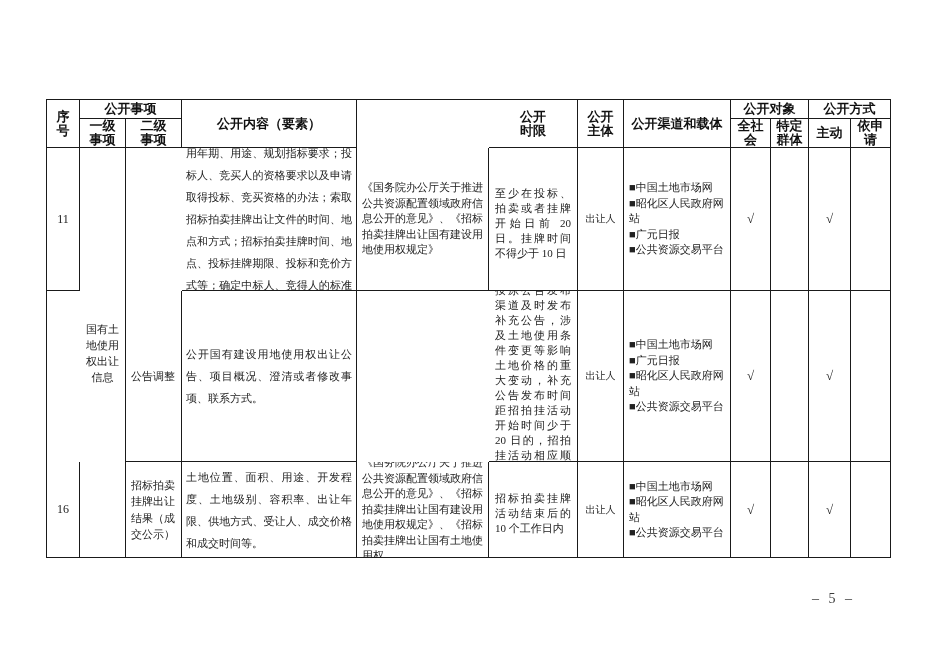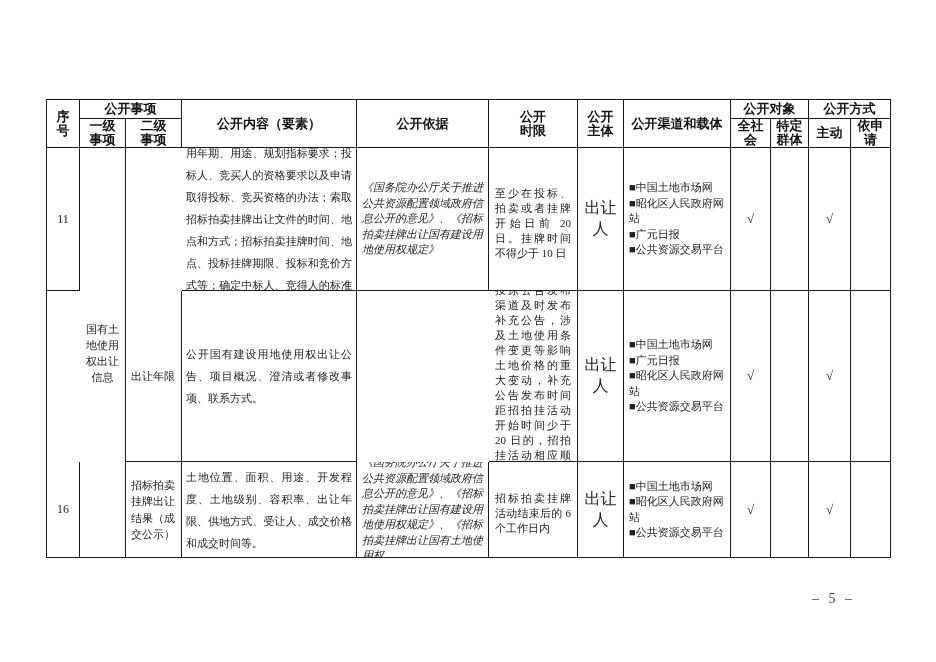--- a/index.html
+++ b/index.html
@@ -23,23 +23,23 @@
   .cell > .in{width:100%;box-sizing:border-box;}
   .hdr{
     font-family:"Liberation Sans","DejaVu Sans",sans-serif;
     font-weight:700;font-size:13px;line-height:14px;text-align:center;
     white-space:pre-line;color:#111111;
   }
   .serial .in{font-size:12px;text-align:center;}
   .lvl1 .in{font-size:11px;line-height:16px;text-align:center;padding:0 4px;}
   .lvl2 .in{font-size:11px;line-height:16.5px;text-align:left;padding:0 5px;}
   .content .in{font-size:11px;line-height:22px;text-align:justify;padding:1px 4px;}
-  .basis .in{font-size:11px;line-height:15.5px;text-align:justify;padding:0 5px;font-style:italic;}
+  .basis .in{font-size:11px;line-height:15.5px;text-align:justify;padding:0 5px;}
   .time .in{font-size:11px;line-height:15px;text-align:justify;padding:0 6px;margin-top:8px;}
-  .subject .in{font-size:16px;text-align:center;}
+  .subject .in{font-size:10px;text-align:center;}
   .channels .in{font-size:11px;line-height:15.5px;text-align:left;padding:0 5px;}
   .chan-item{margin:0;}
   .tick .in{font-size:13px;text-align:center;}
   .pagenum{
     position:absolute;left:812px;top:591px;font-size:14px;color:#3a3a3a;
     letter-spacing:3px;font-family:"Liberation Serif","DejaVu Serif",serif;
   }
 </style>
 </head>
 <body>
@@ -48,21 +48,20 @@
   <div class="tbl">
 
     <div class="cell hdr" style="grid-column:1;grid-row:1 / span 2">序
 号</div>
     <div class="cell hdr" style="grid-column:2 / span 2;grid-row:1">公开事项</div>
     <div class="cell hdr" style="grid-column:2;grid-row:2">一级
 事项</div>
     <div class="cell hdr" style="grid-column:3;grid-row:2">二级
 事项</div>
     <div class="cell hdr" style="grid-column:4;grid-row:1 / span 2">公开内容（要素）</div>
-    <div class="cell hdr" style="grid-column:5;grid-row:1 / span 2">公开依据</div>
     <div class="cell hdr" style="grid-column:6;grid-row:1 / span 2">公开
 时限</div>
     <div class="cell hdr" style="grid-column:7;grid-row:1 / span 2">公开
 主体</div>
     <div class="cell hdr" style="grid-column:8;grid-row:1 / span 2">公开渠道和载体</div>
     <div class="cell hdr" style="grid-column:9 / span 2;grid-row:1">公开对象</div>
     <div class="cell hdr" style="grid-column:9;grid-row:2">全社
 会</div>
     <div class="cell hdr" style="grid-column:10;grid-row:2">特定
 群体</div>
@@ -105,21 +104,21 @@
       <div class="in"></div>
     </div>
     <div class="cell tick" style="grid-column:11;grid-row:3">
       <div class="in">√</div>
     </div>
     <div class="cell tick" style="grid-column:12;grid-row:3">
       <div class="in"></div>
     </div>
 
     <div class="cell lvl2" style="grid-column:3;grid-row:4">
-      <div class="in">出让年限</div>
+      <div class="in">公告调整</div>
     </div>
     <div class="cell content" style="grid-column:4;grid-row:4">
       <div class="in">公开国有建设用地使用权出让公告、项目概况、澄清或者修改事项、联系方式。</div>
     </div>
     <div class="cell time" style="grid-column:6;grid-row:4">
       <div class="in">按原公告发布渠道及时发布补充公告，涉及土地使用条件变更等影响土地价格的重大变动，补充公告发布时间距招拍挂活动开始时间少于 20 日的，招拍挂活动相应顺延</div>
     </div>
     <div class="cell subject" style="grid-column:7;grid-row:4">
       <div class="in">出让人</div>
     </div>
@@ -150,21 +149,21 @@
     <div class="cell lvl2" style="grid-column:3;grid-row:5">
       <div class="in">招标拍卖挂牌出让结果（成交公示）</div>
     </div>
     <div class="cell content" style="grid-column:4;grid-row:5">
       <div class="in">土地位置、面积、用途、开发程度、土地级别、容积率、出让年限、供地方式、受让人、成交价格和成交时间等。</div>
     </div>
     <div class="cell basis" style="grid-column:5;grid-row:5">
       <div class="in">《国务院办公厅关于推进公共资源配置领域政府信息公开的意见》、《招标拍卖挂牌出让国有建设用地使用权规定》、《招标拍卖挂牌出让国有土地使用权</div>
     </div>
     <div class="cell time" style="grid-column:6;grid-row:5">
-      <div class="in">招标拍卖挂牌活动结束后的 6 个工作日内</div>
+      <div class="in">招标拍卖挂牌活动结束后的 10 个工作日内</div>
     </div>
     <div class="cell subject" style="grid-column:7;grid-row:5">
       <div class="in">出让人</div>
     </div>
     <div class="cell channels" style="grid-column:8;grid-row:5">
       <div class="in">
           <div class="chan-item">■中国土地市场网</div>
           <div class="chan-item">■昭化区人民政府网站</div>
           <div class="chan-item">■公共资源交易平台</div>
         </div>

